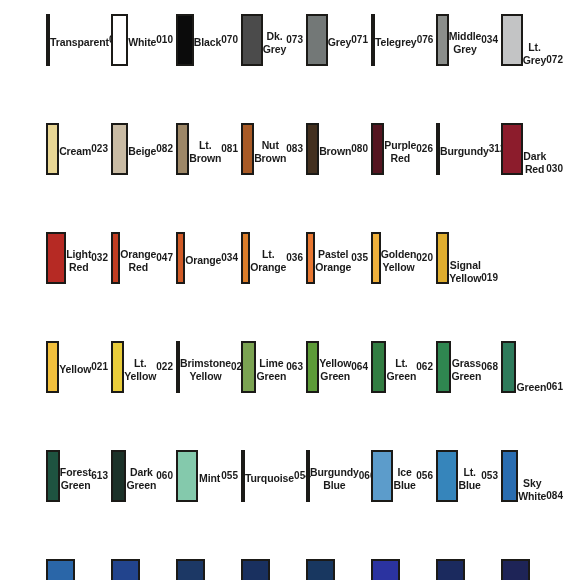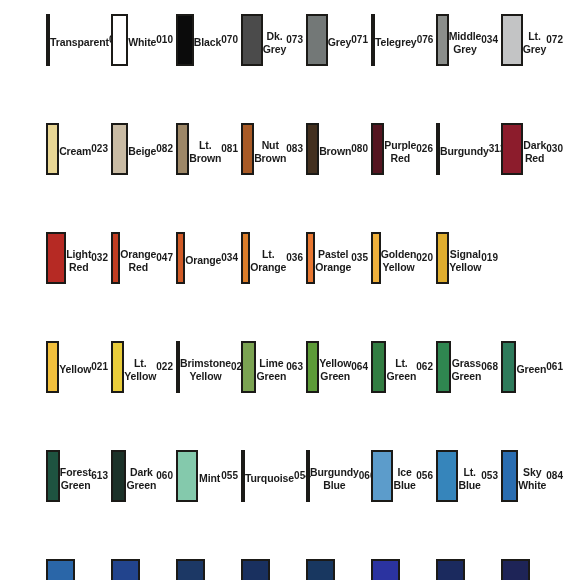--- a/index.html
+++ b/index.html
@@ -34,20 +34,21 @@
     margin-right: 3px;
     display: flex;
     align-items: center;
     box-sizing: border-box;
   }
   .swatch-cell:first-child {
     margin-left: 36px;
   }
   .swatch-cell:last-child {
     margin-right: 0;
+    align-items: flex-end;
   }
   .swatch-chip {
     width: 52px;
     height: 52px;
     border: 2px solid #1b1a17;
     box-sizing: border-box;
   }
   .swatch-label {
     margin-top: 5px;
     font-size: 10.5px;

